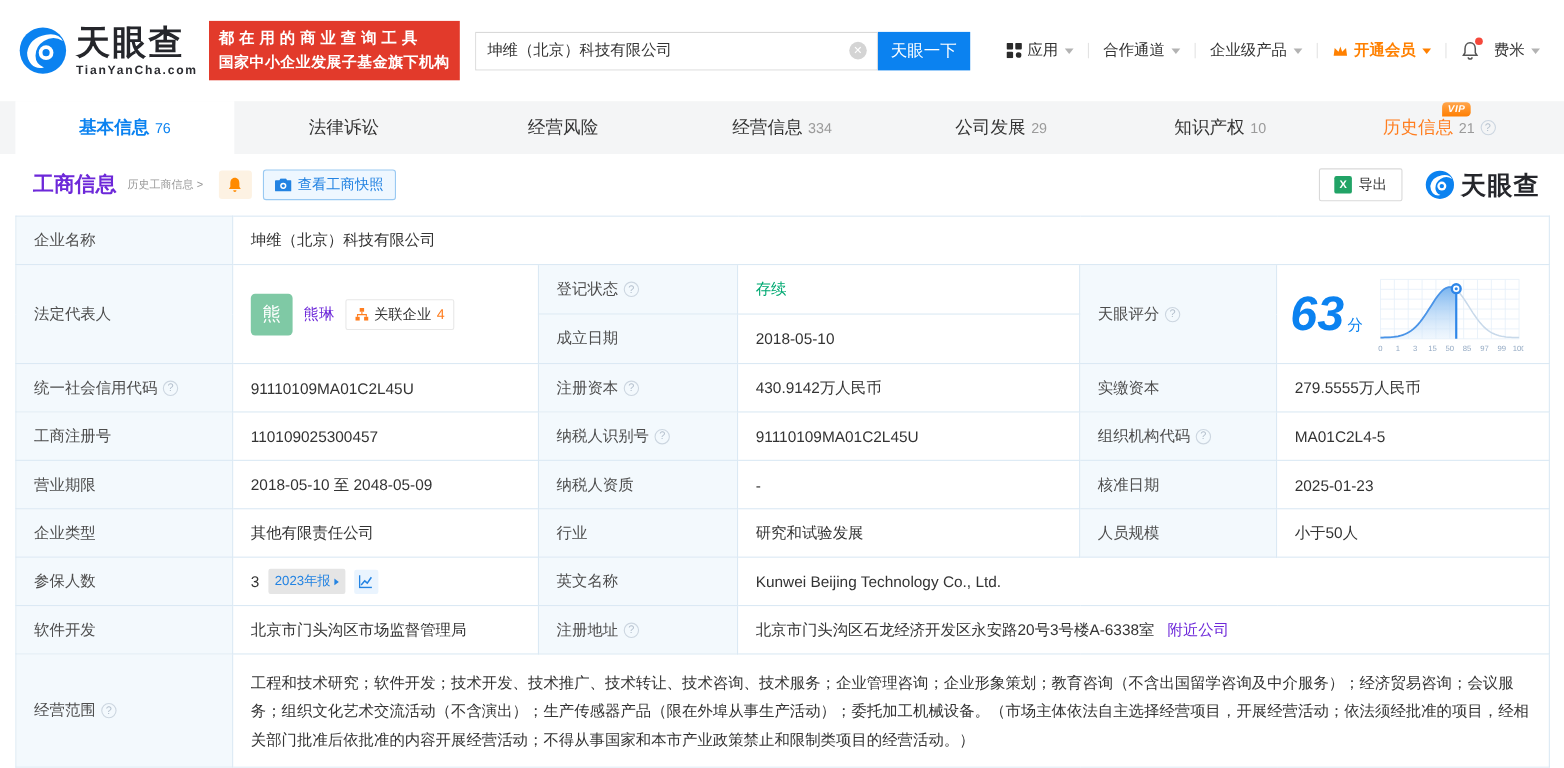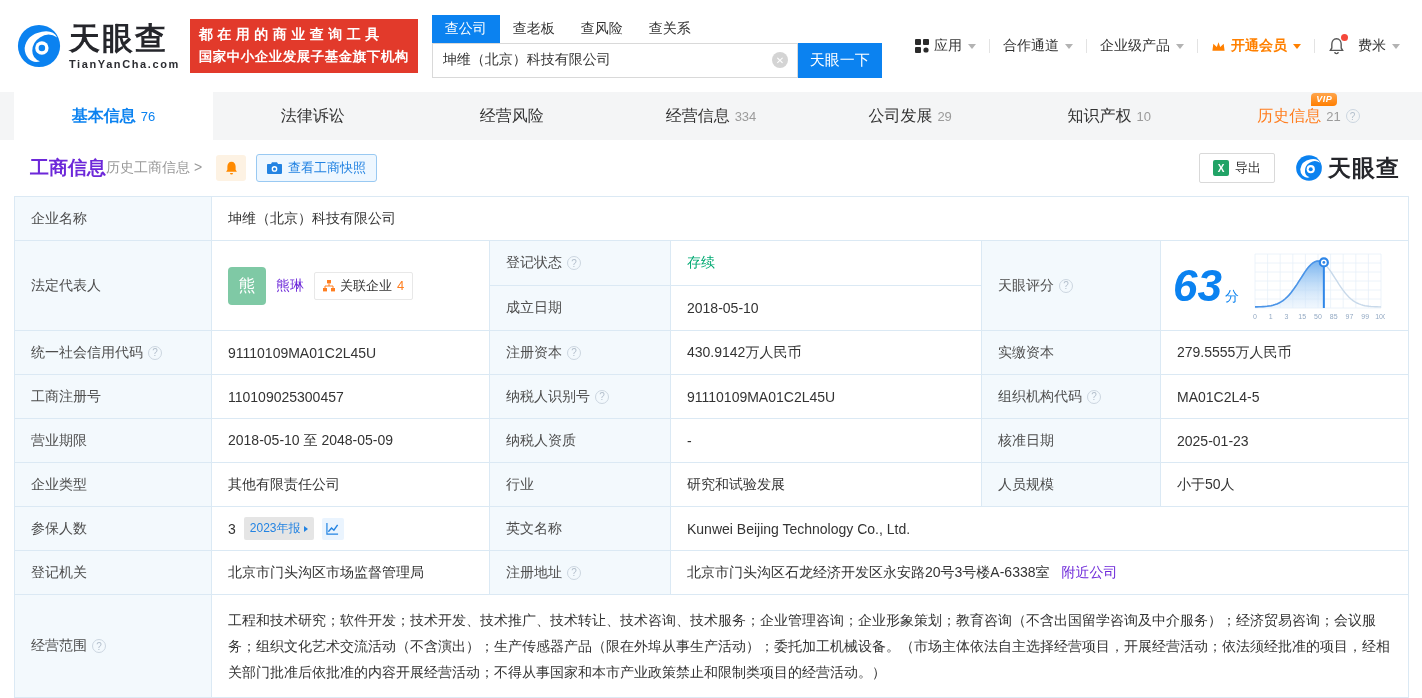--- a/index.html
+++ b/index.html
@@ -38,21 +38,21 @@
   .main-tab .count { font-size:13px; color:#9b9b9b; }
   .main-tab.active { background:#fff; color:#0b82f0; font-weight:bold; }
   .main-tab.active .count { color:#0b82f0; font-weight:normal; }
   .main-tab.history { color:#ff7e20; }
   .history-label { position:relative; }
   .vip-badge { position:absolute; top:-13px; right:-16px; background:linear-gradient(180deg,#ffa64d,#ff7e00); color:#fff; font-size:9px; font-style:italic; font-weight:bold; padding:1px 5px 2px; border-radius:4px 4px 4px 0; letter-spacing:0.5px; }
   .qmark { display:inline-flex; width:14px; height:14px; border:1px solid #ccd6e0; border-radius:50%; color:#b3bfcc; font-size:10px; align-items:center; justify-content:center; }
   
   .section-bar { height:56px; display:flex; align-items:center; padding:0 22px 0 30px; background:#fff; }
   .section-title { font-size:19px; font-weight:bold; color:#6d28d9; }
-  .history-link { font-size:14px; color:#999; cursor:pointer; }
+  .history-link { font-size:10px; color:#999; margin-left:10px; cursor:pointer; }
   .bell-btn { margin-left:14px; width:30px; height:26px; background:#fdf2e3; border-radius:3px; display:flex; align-items:center; justify-content:center; cursor:pointer; }
   .snapshot-btn { margin-left:10px; height:28px; padding:0 10px; background:#eef7ff; border:1px solid #99c9f2; border-radius:3px; color:#2383e2; font-size:13px; display:flex; align-items:center; gap:6px; cursor:pointer; font-family:inherit; }
   .export-btn { margin-left:auto; height:30px; padding:0 13px; background:#fff; border:1px solid #d9d9d9; border-radius:2px; font-size:13px; color:#333; display:flex; align-items:center; gap:6px; cursor:pointer; font-family:inherit; }
   .excel-ic { width:16px; height:16px; background:#21a366; border-radius:2px; color:#fff; font-size:10px; font-weight:bold; display:flex; align-items:center; justify-content:center; }
   .watermark { display:flex; align-items:center; gap:5px; margin-left:20px; }
   .watermark-txt { font-size:23px; font-weight:bold; color:#25262b; letter-spacing:1px; }
   
   .info-table { width:1394px; margin:0 14px; border-collapse:collapse; table-layout:fixed; font-size:14px; }
   .info-table td { border:1px solid #dbe9f4; padding:0 16px; height:44px; vertical-align:middle; color:#333; overflow:hidden; }
   td.lbl { background:#f3f9fd; color:#4d4d4d; }
@@ -88,26 +88,20 @@
     <div>
       <div class="logo-cn">天眼查</div>
       <div class="logo-en">TianYanCha.com</div>
     </div>
   </div>
   <div class="slogan">
     <div class="l1">都在用的商业查询工具</div>
     <div class="l2">国家中小企业发展子基金旗下机构</div>
   </div>
   <div class="search-area">
-    <div class="search-tabs">
-      <div class="search-tab active">查公司</div>
-      <div class="search-tab">查老板</div>
-      <div class="search-tab">查风险</div>
-      <div class="search-tab">查关系</div>
-    </div>
     <div class="search-row">
       <div class="search-input-wrap">
         <input type="text" value="坤维（北京）科技有限公司" style="">
         <span class="clear-icon">✕</span>
       </div>
       <button class="search-btn">天眼一下</button>
     </div>
   </div>
   <div class="top-nav">
     <div class="nav-item">
@@ -392,21 +386,21 @@
             <path d="M1,1 V13 H13" stroke="#2383e2" stroke-width="1.3" fill="none"></path>
             <path d="M2.5,10.5 L6,6.5 L8.5,8.8 L12.5,3" stroke="#2383e2" stroke-width="1.5" fill="none"></path>
           </svg>
         </span>
       </div>
     </td>
     <td class="lbl"><span>英文名称</span></td>
     <td colspan="3">Kunwei Beijing Technology Co., Ltd.</td>
   </tr>
   <tr>
-    <td class="lbl"><span>登记机关</span></td>
+    <td class="lbl"><span>软件开发</span></td>
     <td>北京市门头沟区市场监督管理局</td>
     <td class="lbl">
       <span class="lbl-inner">
             <span>注册地址</span>
             <span class="qmark">?</span>
           </span>
     </td>
     <td colspan="3">
       <span>北京市门头沟区石龙经济开发区永安路20号3号楼A-6338室</span>
       <a class="blue-link" style="margin-left:8px;">附近公司</a>

